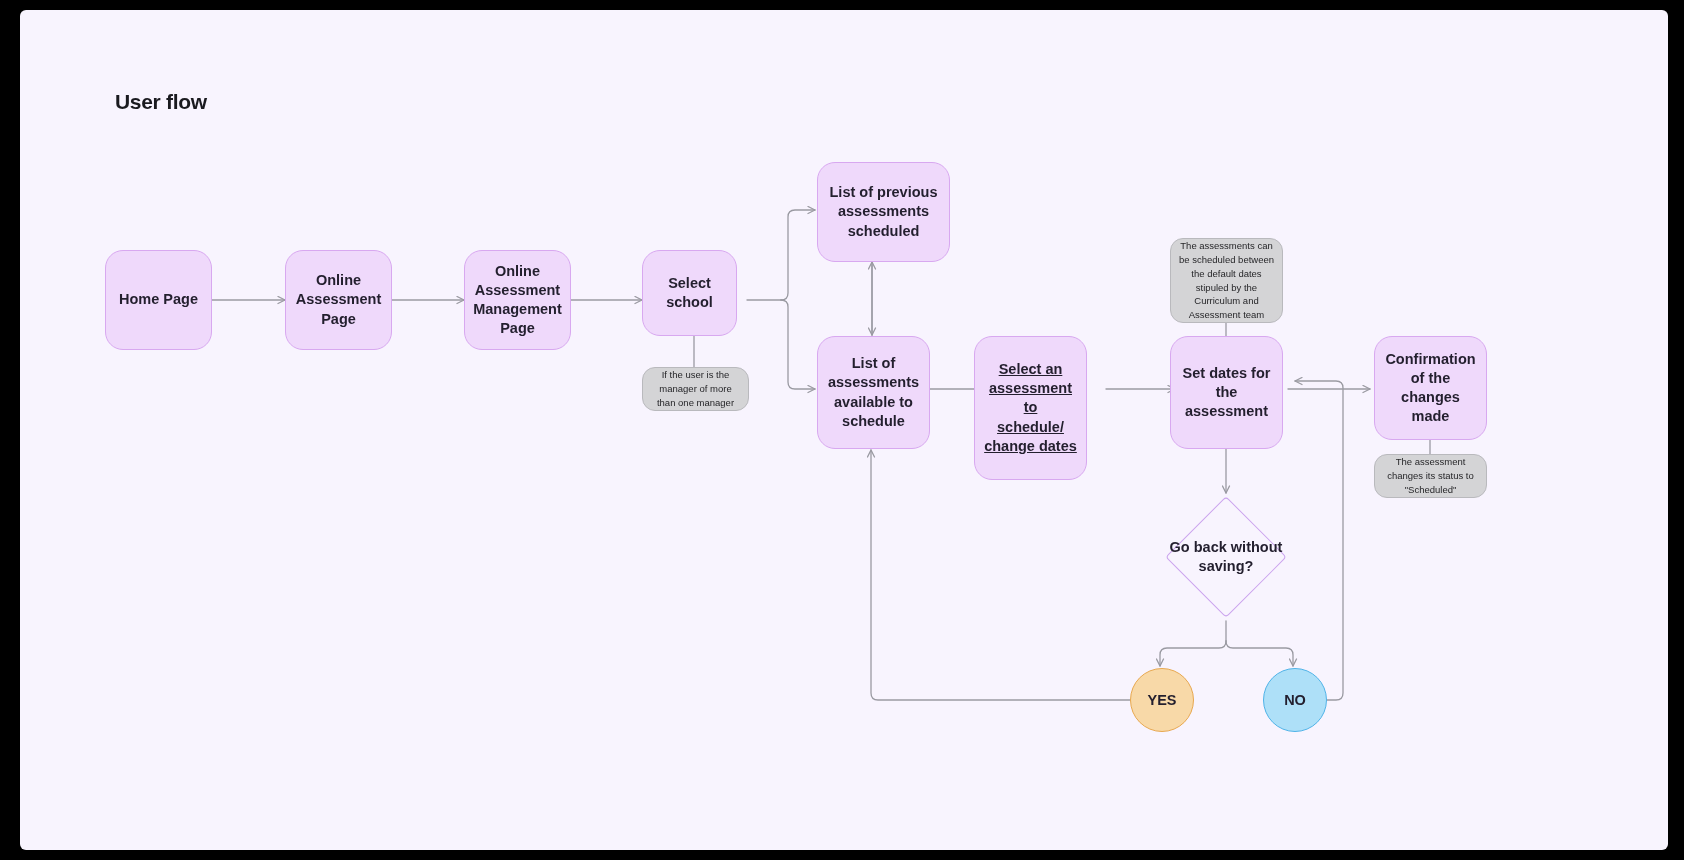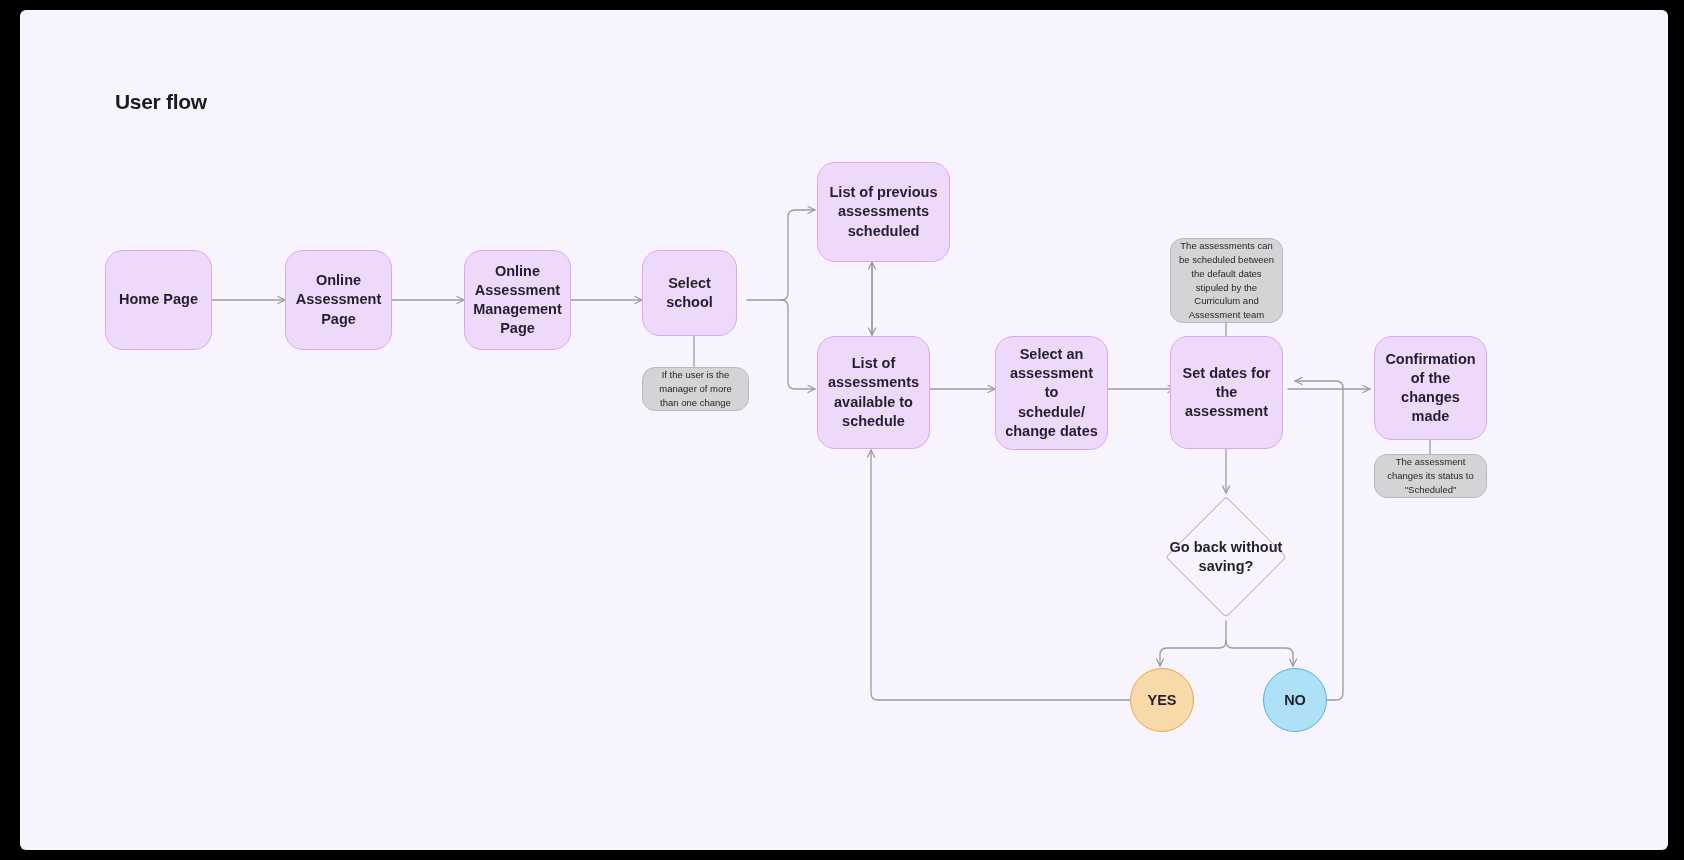--- a/index.html
+++ b/index.html
@@ -177,42 +177,42 @@
 
   <div class="node" style="left:622px; top:240px; width:95px; height:86px;">
     <div>
       <span>Select school</span>
     </div>
   </div>
 
   <div class="note" style="left:622px; top:357px; width:107px; height:43px;">
     <div>
       <span>If the user is the manager</span>
-      <span>of more than one change</span>
+      <span>of more than one manager</span>
     </div>
   </div>
 
   <div class="node" style="left:797px; top:152px; width:133px; height:100px;">
     <div>
       <span>List of previous</span>
       <span>assessments</span>
       <span>scheduled</span>
     </div>
   </div>
 
   <div class="node" style="left:797px; top:326px; width:113px; height:113px;">
     <div>
       <span>List of</span>
       <span>assessments</span>
       <span>available to</span>
       <span>schedule</span>
     </div>
   </div>
 
-  <div class="node" style="left:975px; top:326px; width:113px; height:114px;">
+  <div class="node" style="left:954px; top:326px; width:113px; height:144px;text-decoration:underline;">
     <div>
       <span>Select an</span>
       <span>assessment to</span>
       <span>schedule/</span>
       <span>change dates</span>
     </div>
   </div>
 
   <div class="note" style="left:1150px; top:228px; width:113px; height:85px;">
     <div>

